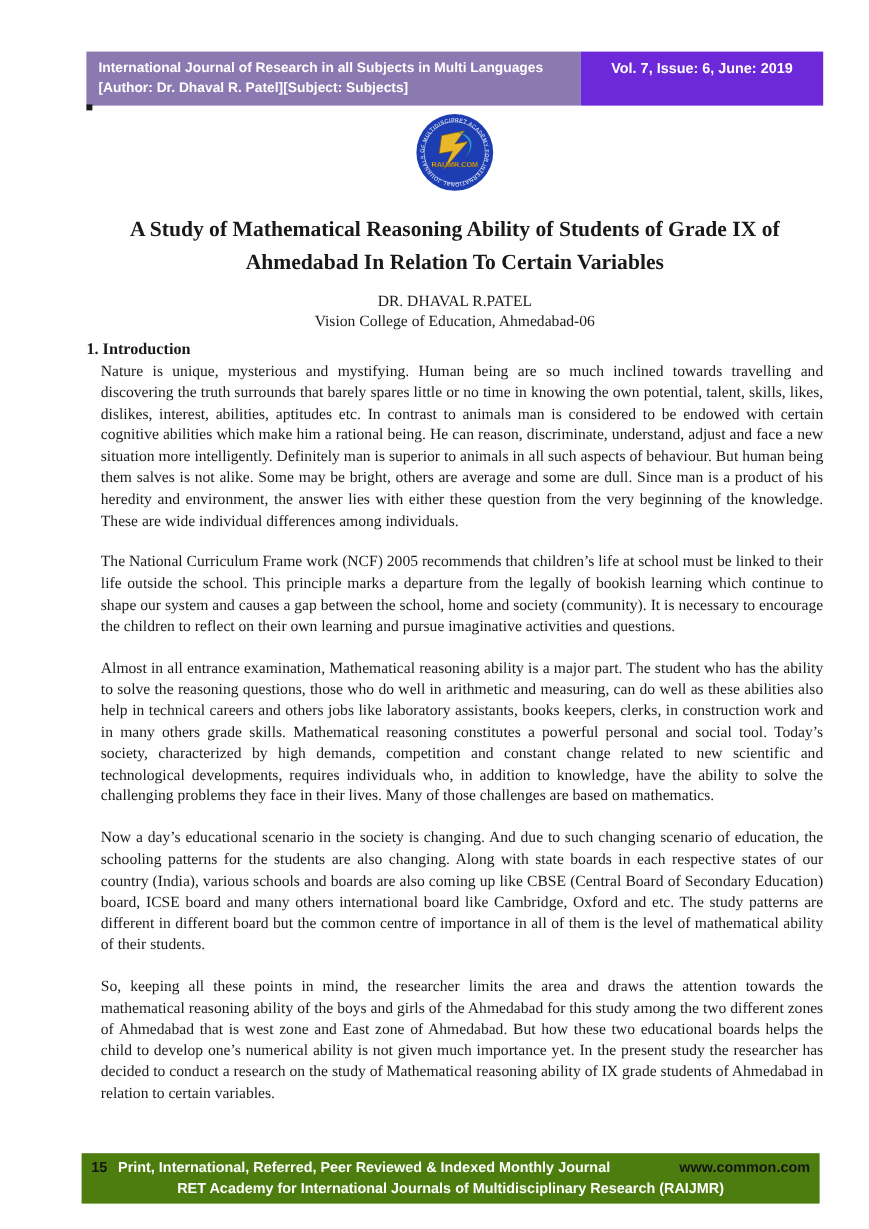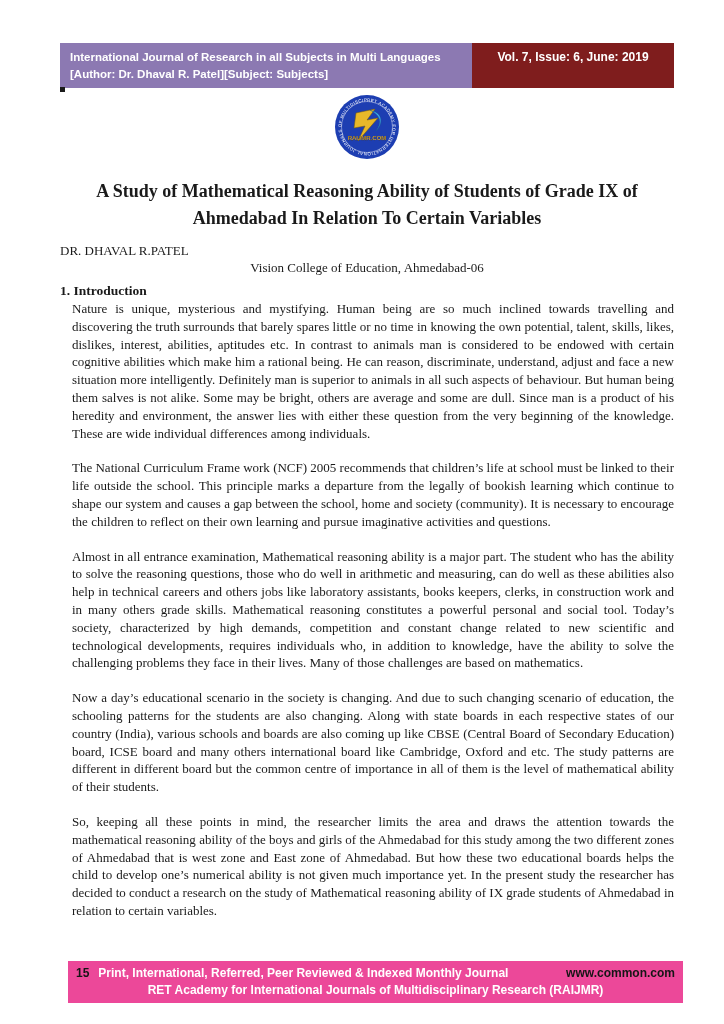--- a/index.html
+++ b/index.html
@@ -6,21 +6,21 @@
   body{
     width:724px;height:1024px;
     background:#ffffff;
     font-family:"Liberation Serif", serif;
     color:#1a1a1a;
     position:relative;
     overflow:hidden;
   }
   .content-col{
     position:absolute;
-    left:60px;
+    left:72px;
     width:614px;
     top:0;
   }
   
   .journal-header{
     margin-top:43px;
     display:flex;
     width:614px;
     font-family:"Liberation Sans", sans-serif;
     font-weight:bold;
@@ -28,21 +28,21 @@
   }
   .journal-header .left{
     background:#8c79b2;
     color:#ffffff;
     flex:0 0 392px;
     padding:6px 10px;
     font-size:11.5px;
     line-height:16.5px;
   }
   .journal-header .right{
-    background:#7f1d1d;
+    background:#6d28d9;
     color:#ffffff;
     flex:1;
     text-align:center;
     padding:6px 6px;
     font-size:12px;
     line-height:16.5px;
   }
   .corner-mark{
     position:absolute;
     left:0;bottom:-4px;
@@ -58,20 +58,21 @@
   
   .article-title{
     margin:14px auto 0 auto;
     max-width:608px;
     text-align:center;
     font-size:18px;
     font-weight:bold;
     line-height:27px;
   }
   .article-author{
+    text-align:center;
     font-size:13px;
     margin-top:10px;
     line-height:17px;
   }
   .article-affiliation{
     text-align:center;
     font-size:13px;
     line-height:17px;
   }
   
@@ -86,21 +87,21 @@
     line-height:17.8px;
     text-align:justify;
     margin:0 0 17px 12px;
   }
   
   .journal-footer{
     position:absolute;
     left:68px;
     bottom:21px;
     width:615px;
-    background:#ec4899;
+    background:#4d7c0f;
     font-family:"Liberation Sans", sans-serif;
     font-weight:bold;
     font-size:12px;
     color:#ffffff;
     padding:4px 8px 5px 8px;
     box-sizing:border-box;
     line-height:16px;
   }
   .journal-footer .row1{
     display:flex;

